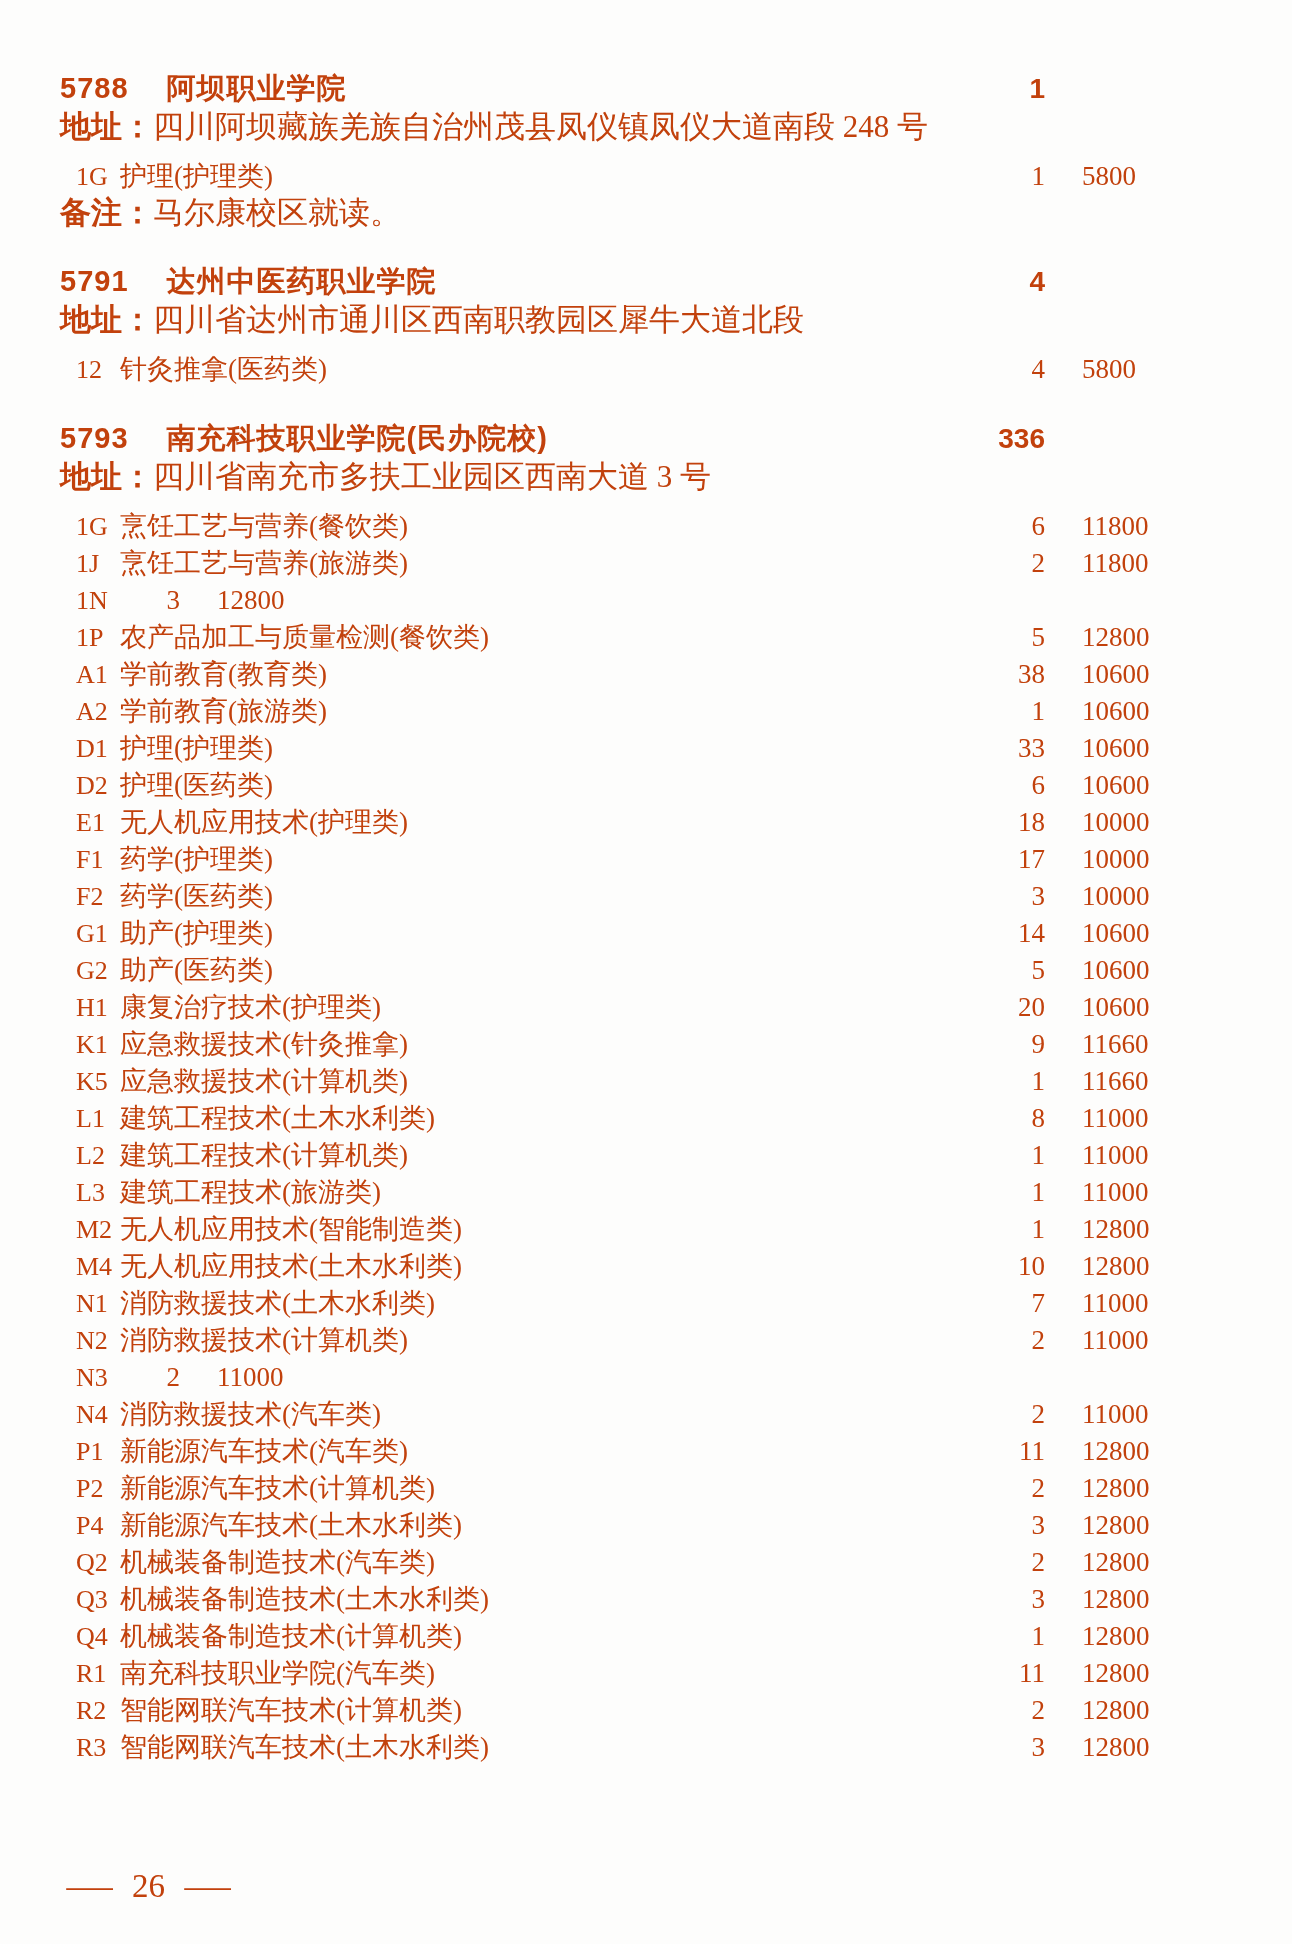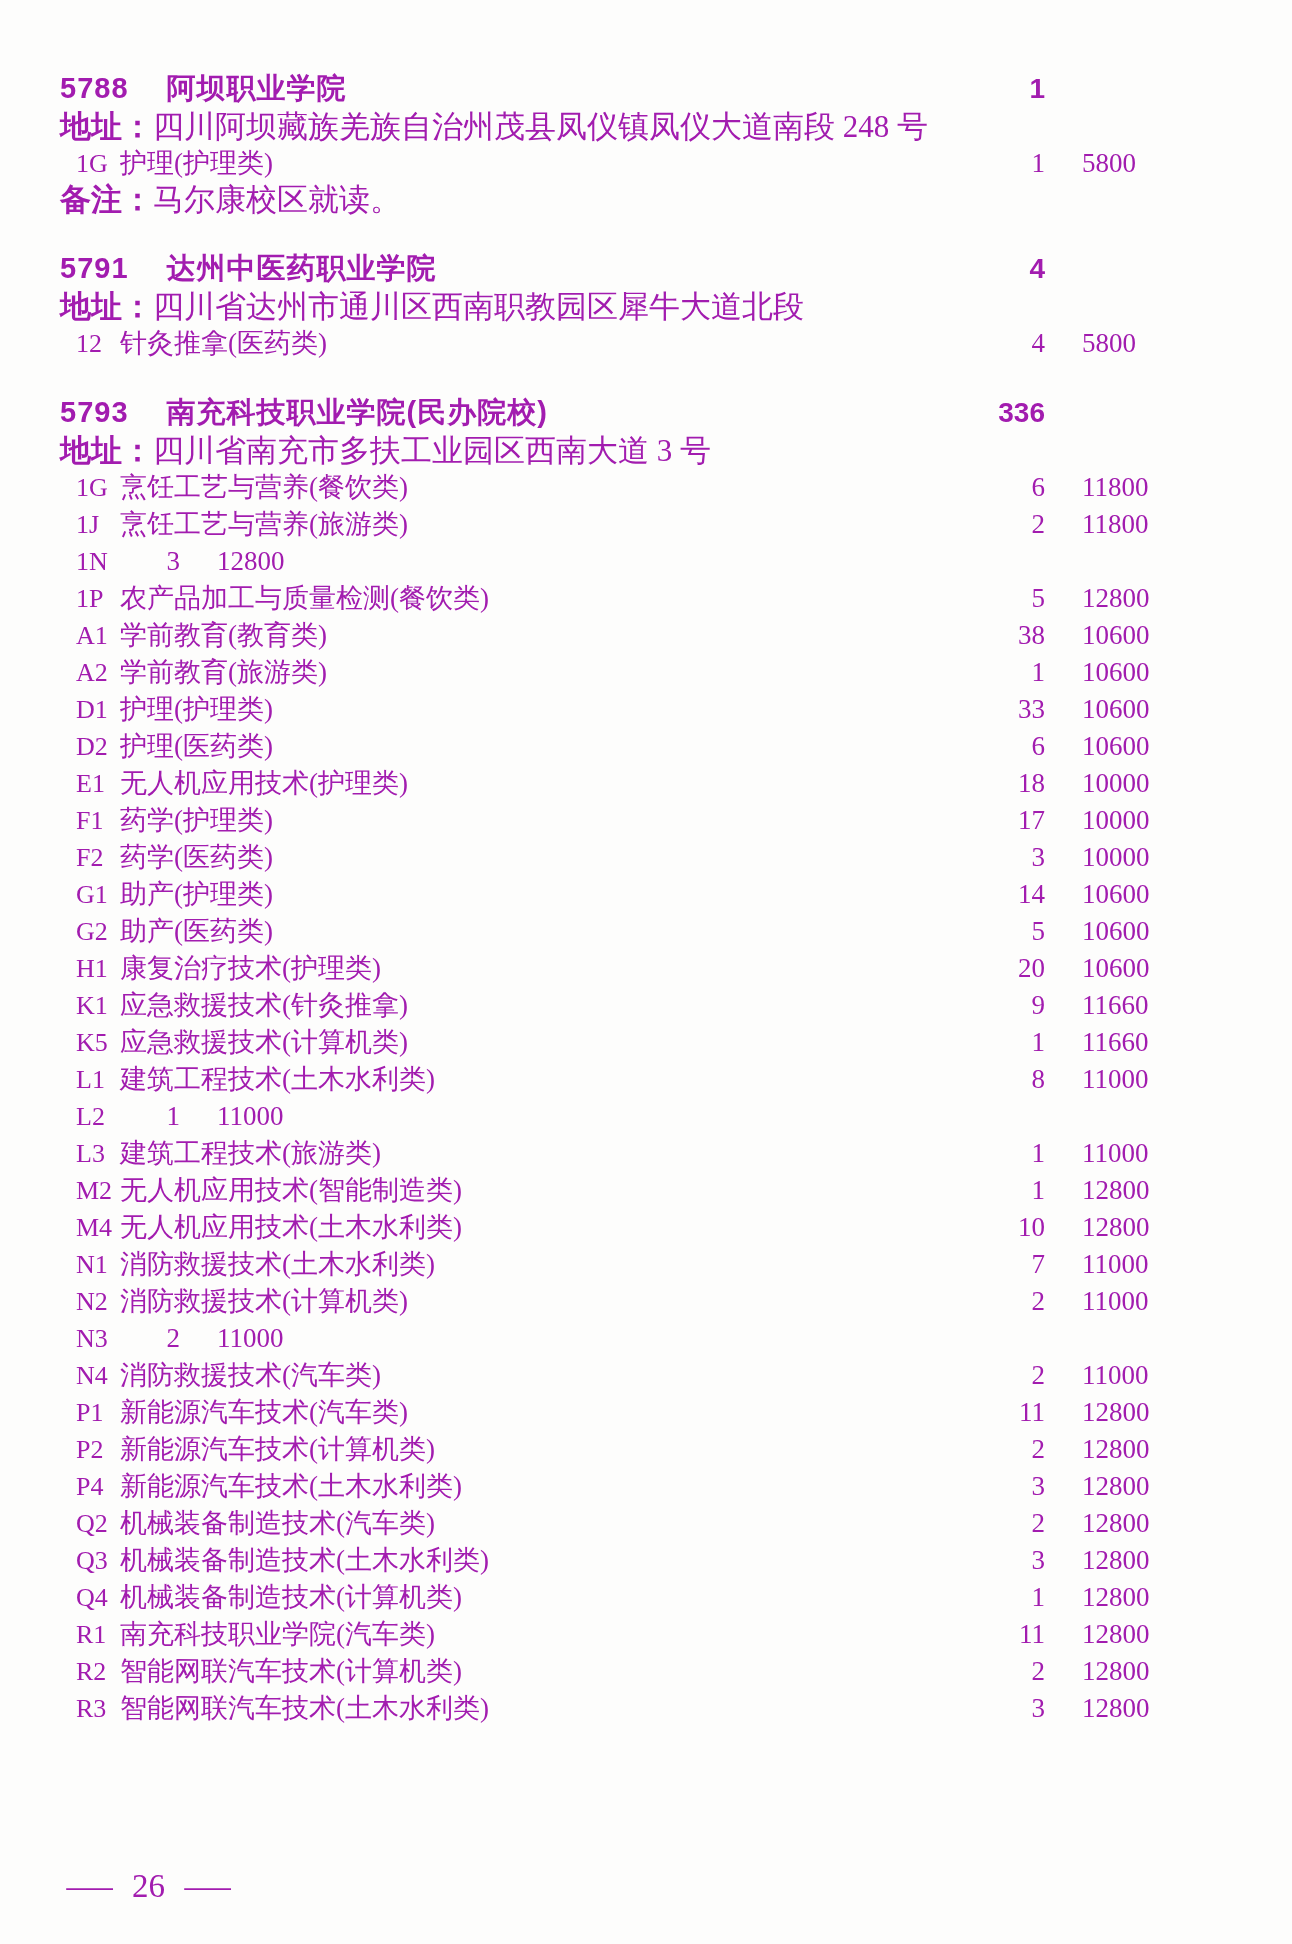--- a/index.html
+++ b/index.html
@@ -2,21 +2,21 @@
 <html><head>
 <meta charset="utf-8">
 <style>
   * { margin:0; padding:0; box-sizing:border-box; }
   html, body { background:#ffffff; }
   .page {
     position:relative;
     width:1292px;
     height:1944px;
     background:#fdfdfc;
-    color:#a21caf;
+    color:#c2410c;
     font-family:"Liberation Serif","DejaVu Serif",serif;
     overflow:hidden;
   }
   .content {
     position:absolute;
     left:60px;
     top:68px;
     width:1095px;
   }
   .college { margin-bottom:30px; }
@@ -34,21 +34,21 @@
   .college-name { margin-left:38px; letter-spacing:1px; }
   .college-total { text-align:right; font-size:28px; }
   .college-address, .college-note {
     font-size:31px;
     line-height:36px;
   }
   .addr-label, .note-label {
     font-family:"Liberation Sans","DejaVu Sans",sans-serif;
     font-weight:bold;
   }
-  .majors-list { width:100%; }
+  .majors-list { width:100%;margin-top:13px; }
   .major-row {
     display:flex;
     font-size:27px;
     line-height:37px;
   }
   .major-code { margin-left:16px; width:44px; font-size:26px; }
   .major-name { flex:1; }
   .major-count { width:60px; text-align:right; font-variant-numeric:lining-nums; }
   .major-fee { width:110px; padding-left:37px; }
   .page-footer {
@@ -239,20 +239,21 @@
 
   <div class="major-row">
     <span class="major-code">L1</span>
     <span class="major-name">建筑工程技术(土木水利类)</span>
     <span class="major-count">8</span>
     <span class="major-fee">11000</span>
   </div>
 
   <div class="major-row">
     <span class="major-code">L2</span>
+    <span class="major-name">建筑工程技术(计算机类)</span>
     <span class="major-count">1</span>
     <span class="major-fee">11000</span>
   </div>
 
   <div class="major-row">
     <span class="major-code">L3</span>
     <span class="major-name">建筑工程技术(旅游类)</span>
     <span class="major-count">1</span>
     <span class="major-fee">11000</span>
   </div>

